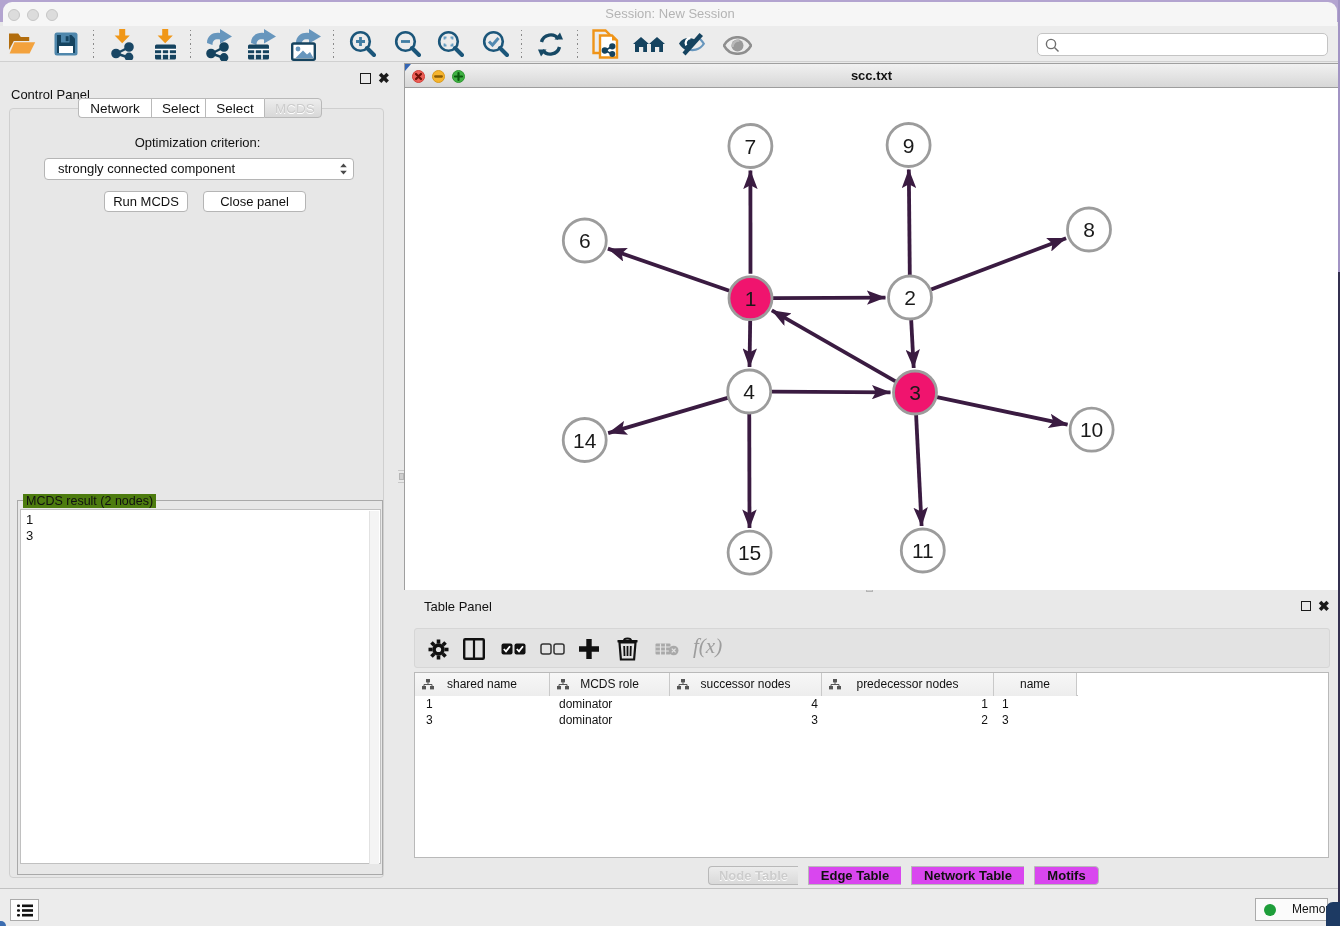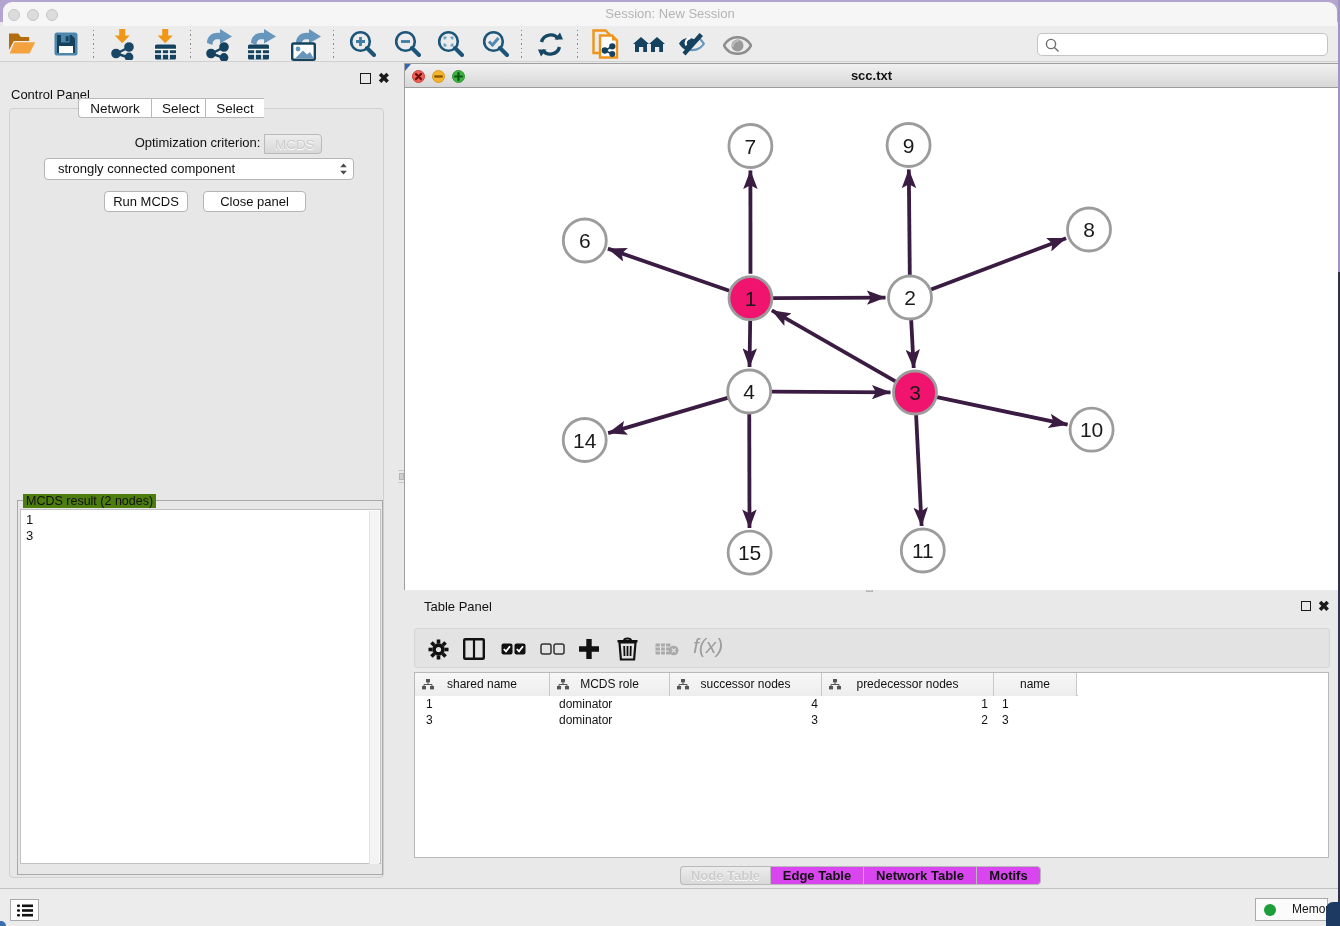--- a/index.html
+++ b/index.html
@@ -25,21 +25,21 @@
 
 #cp-title { position:absolute; left:11px; top:71px; font-size:13px; color:#111;margin-top:16px; }
 #cp-float { position:absolute; left:360px; top:73px; width:11px; height:11px; border:1.5px solid #1a1a1a; }
 #cp-close { position:absolute; left:378px; top:70px; font-size:14px; font-weight:bold; color:#1a1a1a; }
 #cp-box { position:absolute; left:9px; top:108px; width:375px; height:770px;
   background:#e7e7e7; border:1px solid #cfcfcf; border-radius:4px; }
 .tabrow { position:absolute; top:98px; height:20px; display:flex; }
 .tab { height:20px; line-height:19px; text-align:center; font-size:13.5px; font-weight:normal;
   color:#111; background:#fff; border:1px solid #b9b9b9; border-right:none; padding:0 10px; }
 .tab:first-child { border-radius:4px 0 0 4px; }
-.tab:last-child { border-radius:0 4px 4px 0; border-right:1px solid #b9b9b9;margin-top:36px; }
+.tab:last-child { border-radius:0 4px 4px 0; border-right:1px solid #b9b9b9; }
 .tab.sel { background:linear-gradient(#ededed,#d8d8d8); color:#ccc;
   text-shadow:0 1px 0 #fff; }
 #opt-label { position:absolute; left:0; top:135px; width:395px; text-align:center; font-size:13px; color:#111; }
 #dropdown { position:absolute; left:44px; top:158px; width:310px; height:22px; background:#fff;
   border:1px solid #b5b5b5; border-radius:4px; font-size:13px; color:#111; line-height:20px; padding-left:13px; }
 .btn { position:absolute; height:21px; background:#fff; border:1px solid #b5b5b5; border-radius:4px;
   font-size:13px; color:#111; text-align:center; line-height:19px; }
 #grp { position:absolute; left:17px; top:500px; width:366px; height:375px; border:1px solid #a9a9a9; }
 #grp-label { position:absolute; left:23px; top:494px; background:#4d7c0f; padding:0 3px; font-size:12.5px; color:#111; }
 #grp-text { position:absolute; left:2px; top:8px; width:361px; height:355px; background:#fff;
@@ -59,21 +59,21 @@
 #tp-toolbar { position:absolute; left:414px; top:628px; width:916px; height:40px; background:#e3e3e3; border:1px solid #d6d6d6; border-radius:3px; }
 #tbl { position:absolute; left:414px; top:672px; width:915px; height:186px; background:#fff; border:1px solid #b9b9b9; }
 .th { position:absolute; top:0; height:23px; background:linear-gradient(#f7f7f7,#ededed);
   border-right:1px solid #c9c9c9; font-size:12px; color:#111; text-align:center; line-height:23px; }
 #tbl-headrow { position:absolute; left:0; top:0; width:663px; height:23px; border-bottom:1px solid #c4c4c4; }
 .td { position:absolute; font-size:12px; color:#111; height:16px; line-height:16px; }
 
 .btab { height:19px; line-height:18px; font-size:13px; font-weight:bold; color:#111;
   background:#d946ef; border:1px solid #b9b9b9; border-right:none; text-align:center; }
 .btab.sel { background:linear-gradient(#ececec,#d9d9d9); color:#ccc; text-shadow:0 1px 0 #fff; }
-#btabs { position:absolute; left:680px; top:866px; display:flex; }
+#btabs { position:absolute; left:708px; top:866px; display:flex;gap:10px; }
 #btabs .btab:first-child { border-radius:4px 0 0 4px; }
 #btabs .btab:last-child { border-radius:0 4px 4px 0; border-right:1px solid #b9b9b9; }
 
 #status { position:absolute; left:0; top:888px; width:100%; height:38px; background:#ececec; border-top:1px solid #c2c2c2; }
 #list-btn { position:absolute; left:10px; top:10px; width:29px; height:22px; background:#fdfdfd; border:1px solid #ababab; }
 #mem-btn { position:absolute; left:1255px; top:9px; width:73px; height:23px; background:#fbfbfb; border:1px solid #ababab;
   font-size:12px; color:#111; text-align:left; line-height:21px; padding-left:36px; }
 </style>
 </head>
 <body>
@@ -380,21 +380,21 @@
 
     <svg style="position:absolute;left:240px;top:14px" width="24" height="13" viewBox="0 0 24 13">
       <rect x="0.5" y="0.5" width="15" height="11" rx="1" fill="#a9a9a9"></rect>
       <g stroke="#e3e3e3" stroke-width="1.2">
         <path d="M0.5 4 h15 M0.5 8 h15 M5.5 0.5 V12 M10.5 0.5 V12"></path>
       </g>
       <circle cx="18.7" cy="7.5" r="4.8" fill="#a9a9a9"></circle>
       <path d="M16.8 5.6 L20.6 9.4 M20.6 5.6 L16.8 9.4" stroke="#e3e3e3" stroke-width="1.3"></path>
     </svg>
 
-    <div style="position:absolute;left:278px;top:5px;font-family:Liberation Sans, sans-serif;font-style:italic;font-size:21px;color:#9d9d9d">f(x)</div>
+    <div style="position:absolute;left:278px;top:5px;font-family:Liberation Serif, serif;font-style:italic;font-size:21px;color:#9d9d9d">f(x)</div>
   </div>
   <div id="tbl">
     <div id="tbl-headrow"></div>
     <div class="th" style="left:0;width:135px">
       <svg class="hico" style="position:absolute;left:7px;top:6px" width="12" height="11" viewBox="0 0 12 11">
         <g fill="#555">
             <rect x="4" y="0" width="4" height="3.4"></rect>
             <rect x="0" y="7" width="4" height="3.4"></rect>
             <rect x="8" y="7" width="4" height="3.4"></rect>
           </g>

